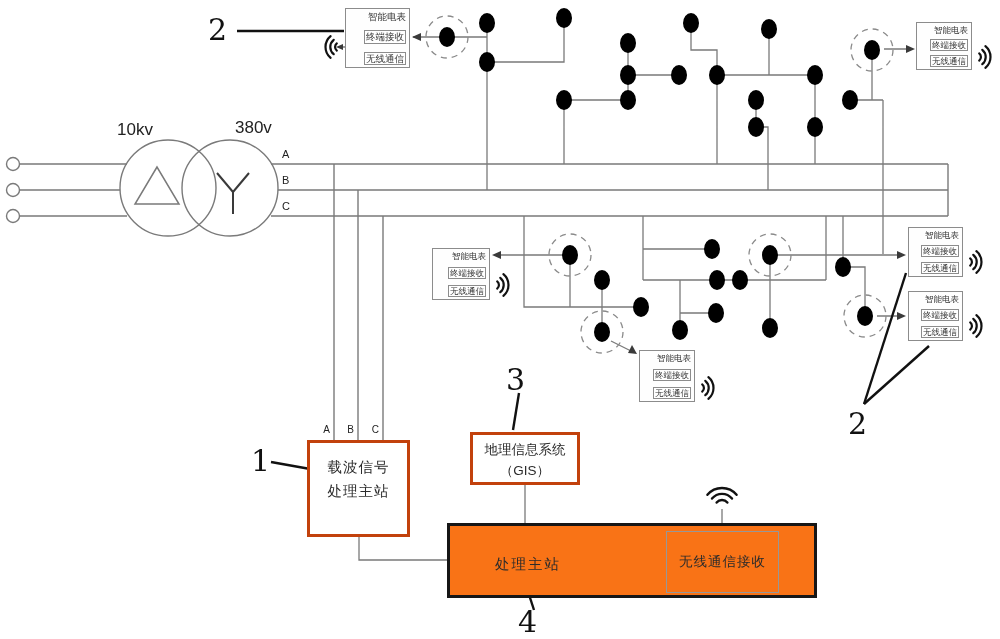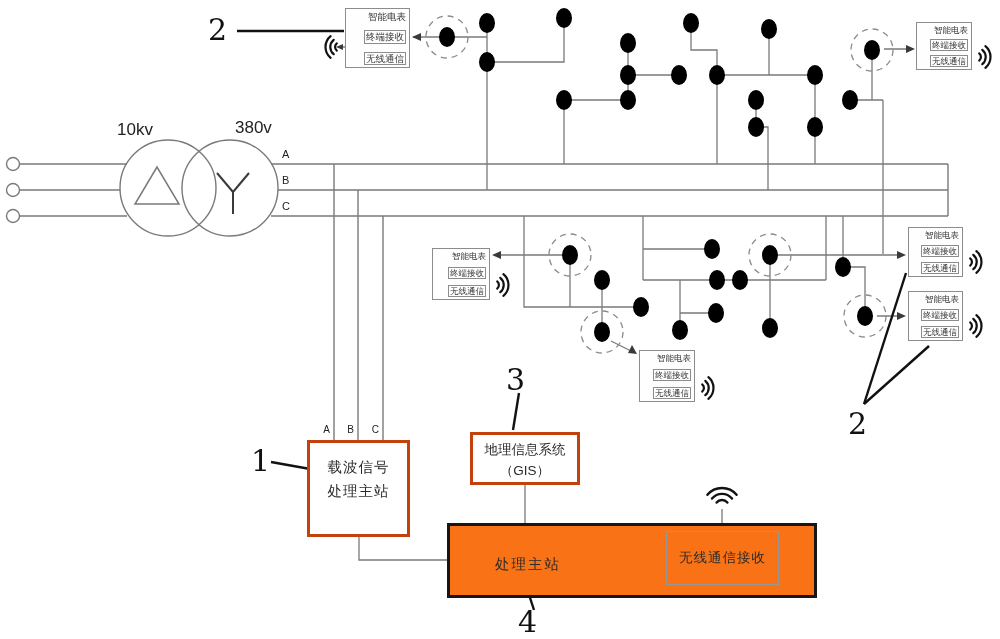--- a/index.html
+++ b/index.html
@@ -11,21 +11,21 @@
          text-align:center;font-size:8.5px;line-height:1.2;padding:2px 3px;color:#333;}
   .meter .t{padding:0;}
   .meter .r{border:1px solid #8c8c8c;padding:0 1px;background:#fff;}
   .bigbox{position:absolute;box-sizing:border-box;border:3px solid #c2410c;background:#fff;
           text-align:center;color:#2b2b2b;}
   #carrier-box{left:307px;top:440px;width:103px;height:97px;font-size:14.5px;line-height:1.65;padding-top:13px;letter-spacing:1px;}
   #gis-box{left:470px;top:432px;width:110px;height:53px;font-size:13.5px;line-height:1.55;padding-top:5px;}
   #main-station{position:absolute;left:447px;top:523px;width:370px;height:75px;box-sizing:border-box;
                 border:3px solid #161616;background:#f97316;}
   #ms-label{position:absolute;left:45px;top:29px;font-size:14.5px;letter-spacing:2px;color:#2b2b2b;}
-  #ms-receiver{position:absolute;left:216px;top:5px;width:113px;height:54px;box-sizing:border-box;
+  #ms-receiver{position:absolute;left:216px;top:5px;width:113px;height:62px;box-sizing:border-box;
                border:1px solid #979797;display:flex;align-items:center;justify-content:center;
                font-size:13.5px;letter-spacing:1px;color:#2b2b2b;}
   .callout{position:absolute;font-family:"DejaVu Serif","Liberation Serif",serif;
            font-size:30px;color:#111;}
 </style>
 </head>
 <body>
 
 <div id="stage">
 

